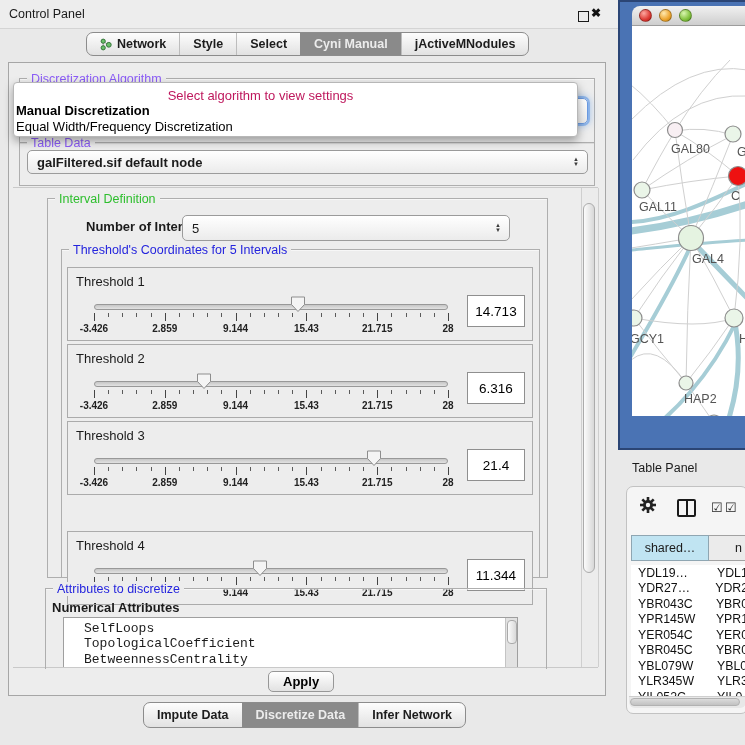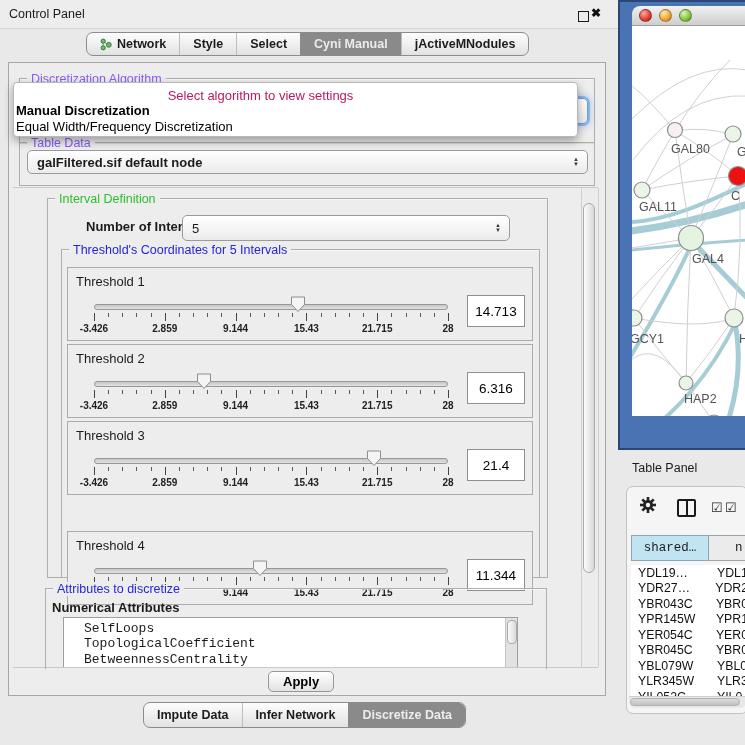--- a/index.html
+++ b/index.html
@@ -72,21 +72,21 @@
   .light.green{background:radial-gradient(circle at 35% 30%,#d9f6b0,#82c23e 60%,#4c8c1c);}
   .net-canvas{left:632px;top:26px;width:116px;height:390px;background:#fff;overflow:hidden;}
   .net-canvas svg text{font-family:"Liberation Sans",sans-serif;font-size:12.5px;fill:#545454;}
   
   .right-col{left:612px;top:0;width:136px;height:745px;background:#ebebeb;border-left:1px solid #cbcbcb;z-index:-1;}
   .tp-title{left:632px;top:461px;font-size:12.5px;color:#1a1a1a;}
   .tp-box{left:626px;top:486px;width:122px;height:228px;background:#f5f5f5;border:1px solid #c2c2c2;border-radius:7px;box-sizing:border-box;}
   .col-icon{position:absolute;left:50px;top:12px;width:19px;height:18px;border:2px solid #1a1a1a;border-radius:2px;box-sizing:border-box;}
   .col-icon i{position:absolute;left:50%;top:0;width:2px;height:100%;background:#1a1a1a;transform:translateX(-50%);}
   .chk{position:absolute;top:13px;font-size:13px;color:#1f1f1f;}
-  .tp-hcell{position:absolute;top:48px;height:26px;box-sizing:border-box;font-size:12.5px;display:flex;align-items:center;font-family:Liberation Mono, monospace;}
+  .tp-hcell{position:absolute;top:48px;height:26px;box-sizing:border-box;font-size:12.5px;display:flex;align-items:center;}
   .tp-h1{left:4px;width:78px;background:#c0e4f2;border:1px solid #8fa6b2;justify-content:center;}
   .tp-h2{left:82px;width:40px;background:#ebebeb;border:1px solid #a2a2a2;border-left:none;padding-left:26px;}
   .tp-rows{position:absolute;left:4px;top:78px;width:117px;height:131px;background:#fff;overflow:hidden;}
   .tp-row{display:flex;height:15.5px;align-items:center;font-size:12.3px;color:#111;}
   .tp-row .c1{width:75px;padding-left:7px;white-space:nowrap;overflow:hidden;}
   .tp-row .c2{padding-left:4px;white-space:nowrap;}
   .tp-hscroll{position:absolute;left:2px;top:209px;width:117px;height:11px;background:#e8e8e8;border-top:1px solid #cfcfcf;border-radius:0 0 6px 6px;}
   .tp-hthumb{position:absolute;left:1px;top:1px;width:110px;height:8px;border-radius:4px;background:linear-gradient(#dcdcdc,#c2c2c2);border:1px solid #b2b2b2;box-sizing:border-box;}
   .gear-svg{position:absolute;left:12px;top:9px;}
 </style>
@@ -362,25 +362,25 @@
         <div class="list-thumb"></div>
       </div>
   </div>
 
   <button class="abs btn" style="left:268px;top:671px;">Apply</button>
 
   <div class="abs segbar" id="bottom-tabs" style="left:143px;top:702px;height:24px;">
       <div class="seg">
         <span>Impute Data</span>
       </div>
+      <div class="seg selected">
+        <span>Discretize Data</span>
+      </div>
       <div class="seg">
         <span>Infer Network</span>
-      </div>
-      <div class="seg selected">
-        <span>Discretize Data</span>
       </div>
     </div>
 
   <div class="abs right-col"></div>
 
   <div class="abs win-frame"></div>
   <div class="abs win-titlebar">
     <span class="light red"></span>
     <span class="light yellow"></span>
     <span class="light green"></span>

